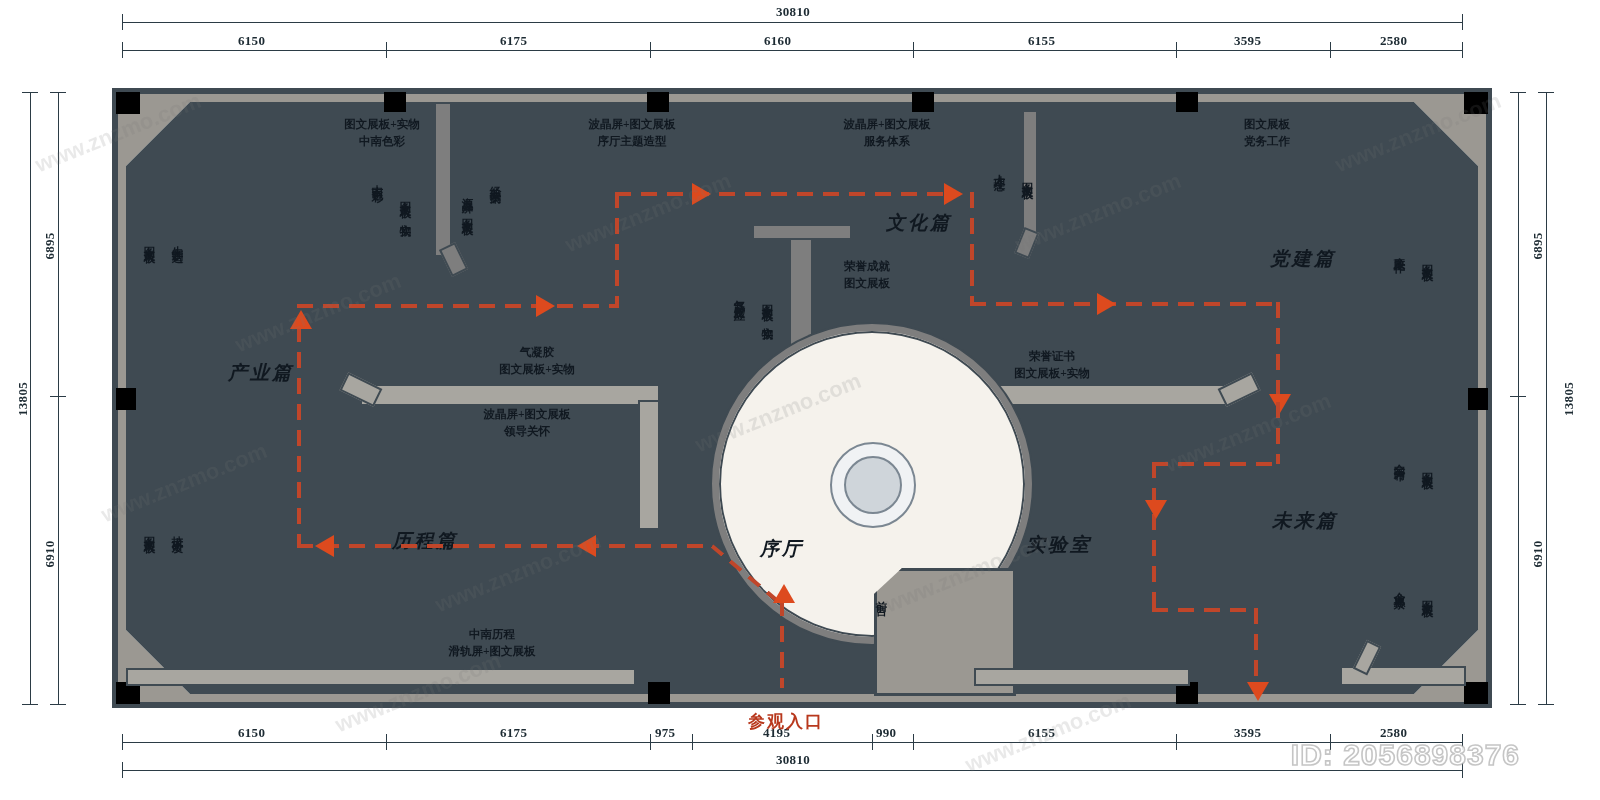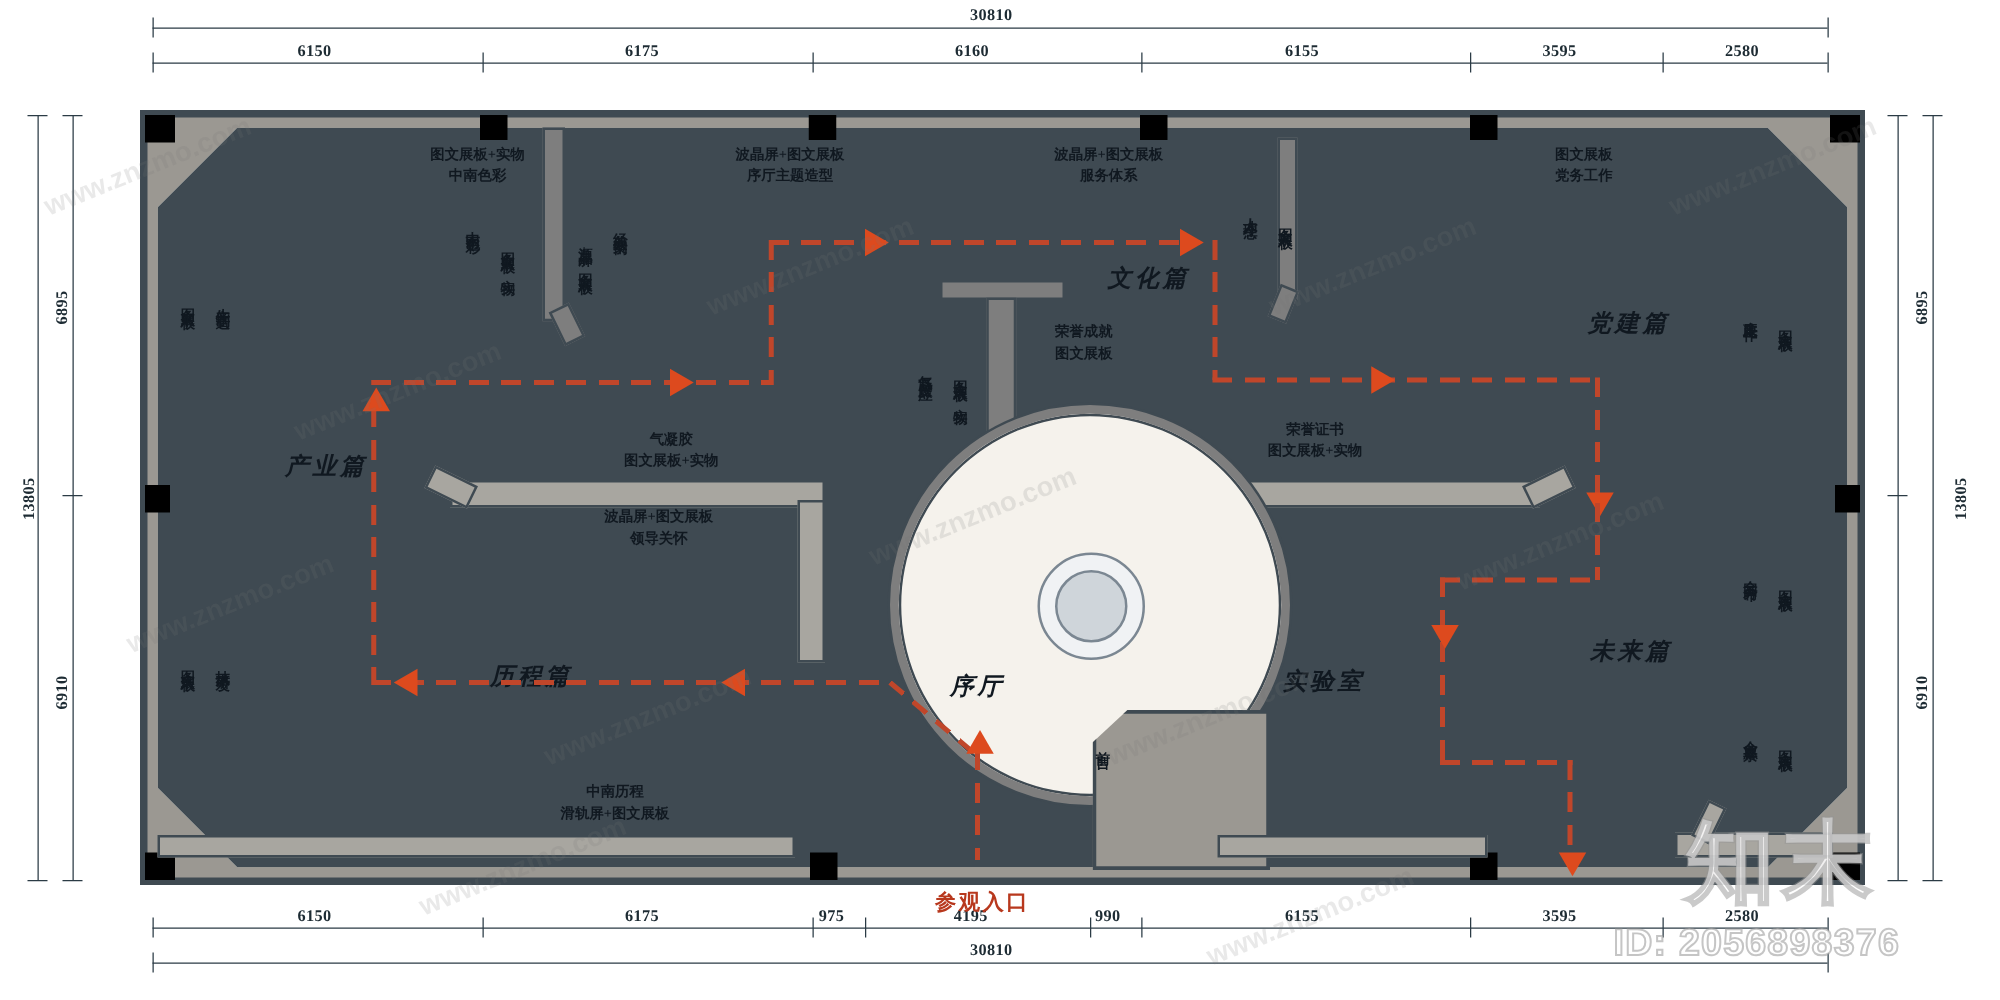--- a/index.html
+++ b/index.html
@@ -250,21 +250,21 @@
     <div class="lbl v" style="left:1308px;top:464px;height:86px;">图文展板</div>
 
     <div class="lbl v" style="left:620px;top:158px;height:100px;">气凝胶反应</div>
     <div class="lbl v" style="left:648px;top:150px;height:140px;">图文展板+实物</div>
 
     <div class="lbl" style="left:700px;top:170px;width:110px;">
       <div>荣誉成就</div>
       <div>图文展板</div>
     </div>
 
-    <div class="lbl" style="left:860px;top:248px;width:160px;">
+    <div class="lbl" style="left:860px;top:260px;width:160px;">
       <div>荣誉证书</div>
       <div>图文展板+实物</div>
     </div>
 
     <div class="lbl" style="left:340px;top:256px;width:170px;">
       <div>气凝胶</div>
       <div>图文展板+实物</div>
     </div>
 
     <div class="lbl" style="left:330px;top:318px;width:170px;">
@@ -335,16 +335,15 @@
   <div class="wm" style="left:560px;top:200px;">www.znzmo.com</div>
   <div class="wm" style="left:690px;top:400px;">www.znzmo.com</div>
   <div class="wm" style="left:880px;top:560px;">www.znzmo.com</div>
   <div class="wm" style="left:1010px;top:200px;">www.znzmo.com</div>
   <div class="wm" style="left:1160px;top:420px;">www.znzmo.com</div>
   <div class="wm" style="left:1330px;top:120px;">www.znzmo.com</div>
   <div class="wm" style="left:30px;top:120px;">www.znzmo.com</div>
   <div class="wm" style="left:330px;top:680px;">www.znzmo.com</div>
   <div class="wm" style="left:960px;top:720px;">www.znzmo.com</div>
 
-  <div class="wm-logo">知末</div>
   <div class="wm-id">ID: 2056898376</div>
 
 </div>
 
 </body></html>

